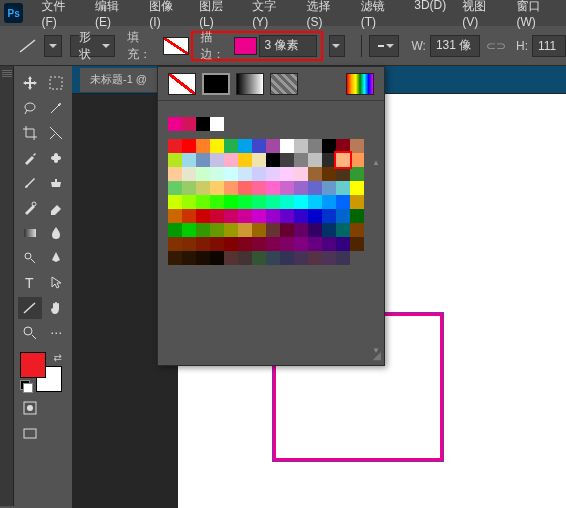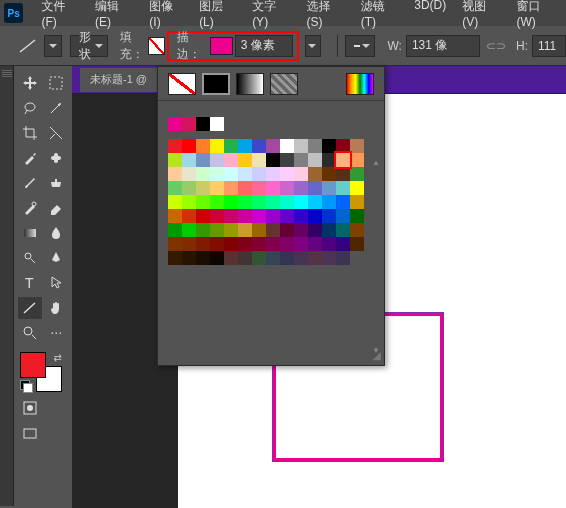--- a/index.html
+++ b/index.html
@@ -12,24 +12,24 @@
 .opt-line svg{width:20px;height:18px}
 .dd{background:#3f3f3f;border:1px solid #2a2a2a;height:22px;display:inline-flex;align-items:center;padding:0 14px 0 8px;position:relative;margin-right:8px;color:#ddd}
 .dd:after{content:"";position:absolute;right:4px;top:8px;border:4px solid transparent;border-top-color:#ccc}
 .lbl{margin:0 4px}
 .swatch{width:28px;height:18px;border:1px solid #222;display:inline-block;vertical-align:middle;margin-right:2px}
 .no-fill{background:white;position:relative}
 .no-fill:after{content:"";position:absolute;left:0;right:0;top:0;bottom:0;background:linear-gradient(to top right,transparent 45%,red 45%,red 55%,transparent 55%)}
 .stroke-sw{background:#ec008c}
 .stroke-highlight{border:2px solid red;padding:2px 4px;display:inline-flex;align-items:center;height:30px}
 .num-input{background:#3f3f3f;border:1px solid #2a2a2a;height:22px;width:58px;color:#ddd;padding:0 5px;font-size:12px}
-.widen{width:74px}
+.widen{width:50px}
 .linkicn{margin:0 6px;color:#999}
 .divv{width:1px;height:22px;background:#2a2a2a;margin:0 8px}
-.tabbar{background:#4c1d95;height:28px;display:flex;align-items:center;padding-left:80px;font-size:11px;color:#ccc;border-bottom:1px solid #222}
+.tabbar{background:#0c4a6e;height:28px;display:flex;align-items:center;padding-left:80px;font-size:11px;color:#ccc;border-bottom:1px solid #222}
 .tab{background:#535353;padding:3px 10px;height:24px;display:flex;align-items:center}
 .dock{position:absolute;left:0;top:66px;width:14px;height:440px;background:#383838;border-right:1px solid #222}
 .dock-grip{width:10px;height:8px;margin:4px auto;background:repeating-linear-gradient(#666,#666 1px,transparent 1px,transparent 2px)}
 .toolbox{position:absolute;left:14px;top:66px;width:58px;background:#535353;padding:6px 4px}
 .toolrow{display:flex;gap:3px;margin-bottom:3px}
 .tool{width:24px;height:22px;display:flex;align-items:center;justify-content:center;color:#ddd;position:relative;cursor:default}
 .tool.active{background:#3a3a3a}
 .tool svg{width:16px;height:16px}
 .colors{margin-top:8px;position:relative;height:40px}
 .fg{position:absolute;width:26px;height:26px;background:#ee1c25;border:1px solid #000;left:2px;top:0}

